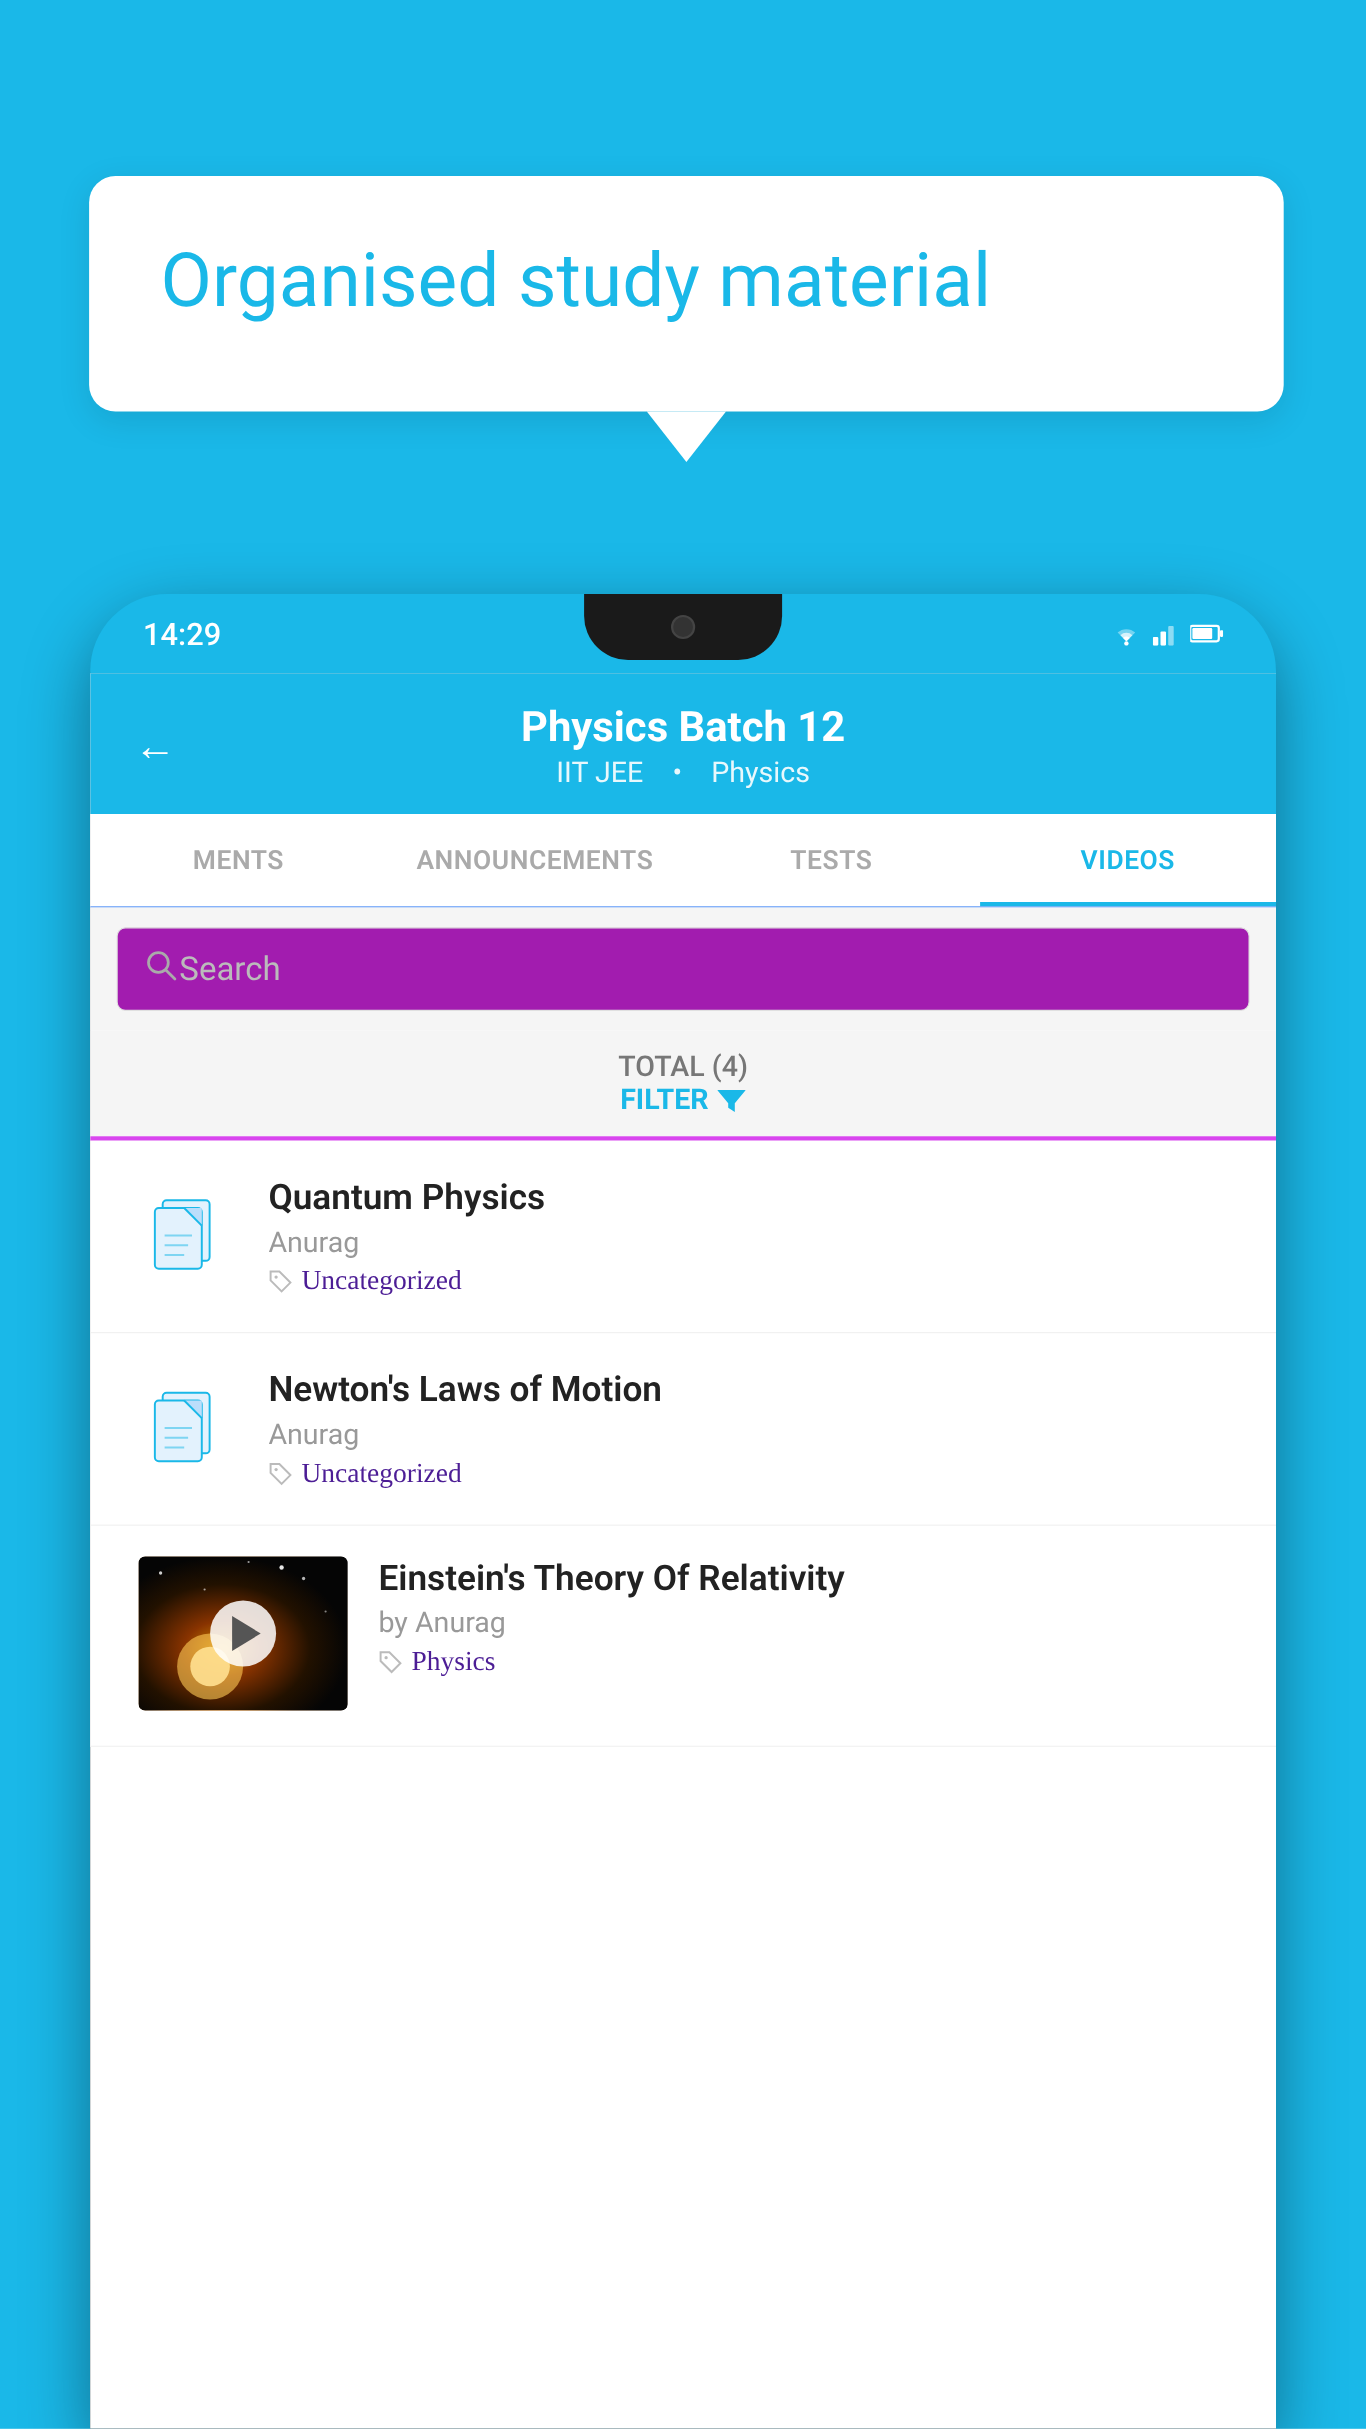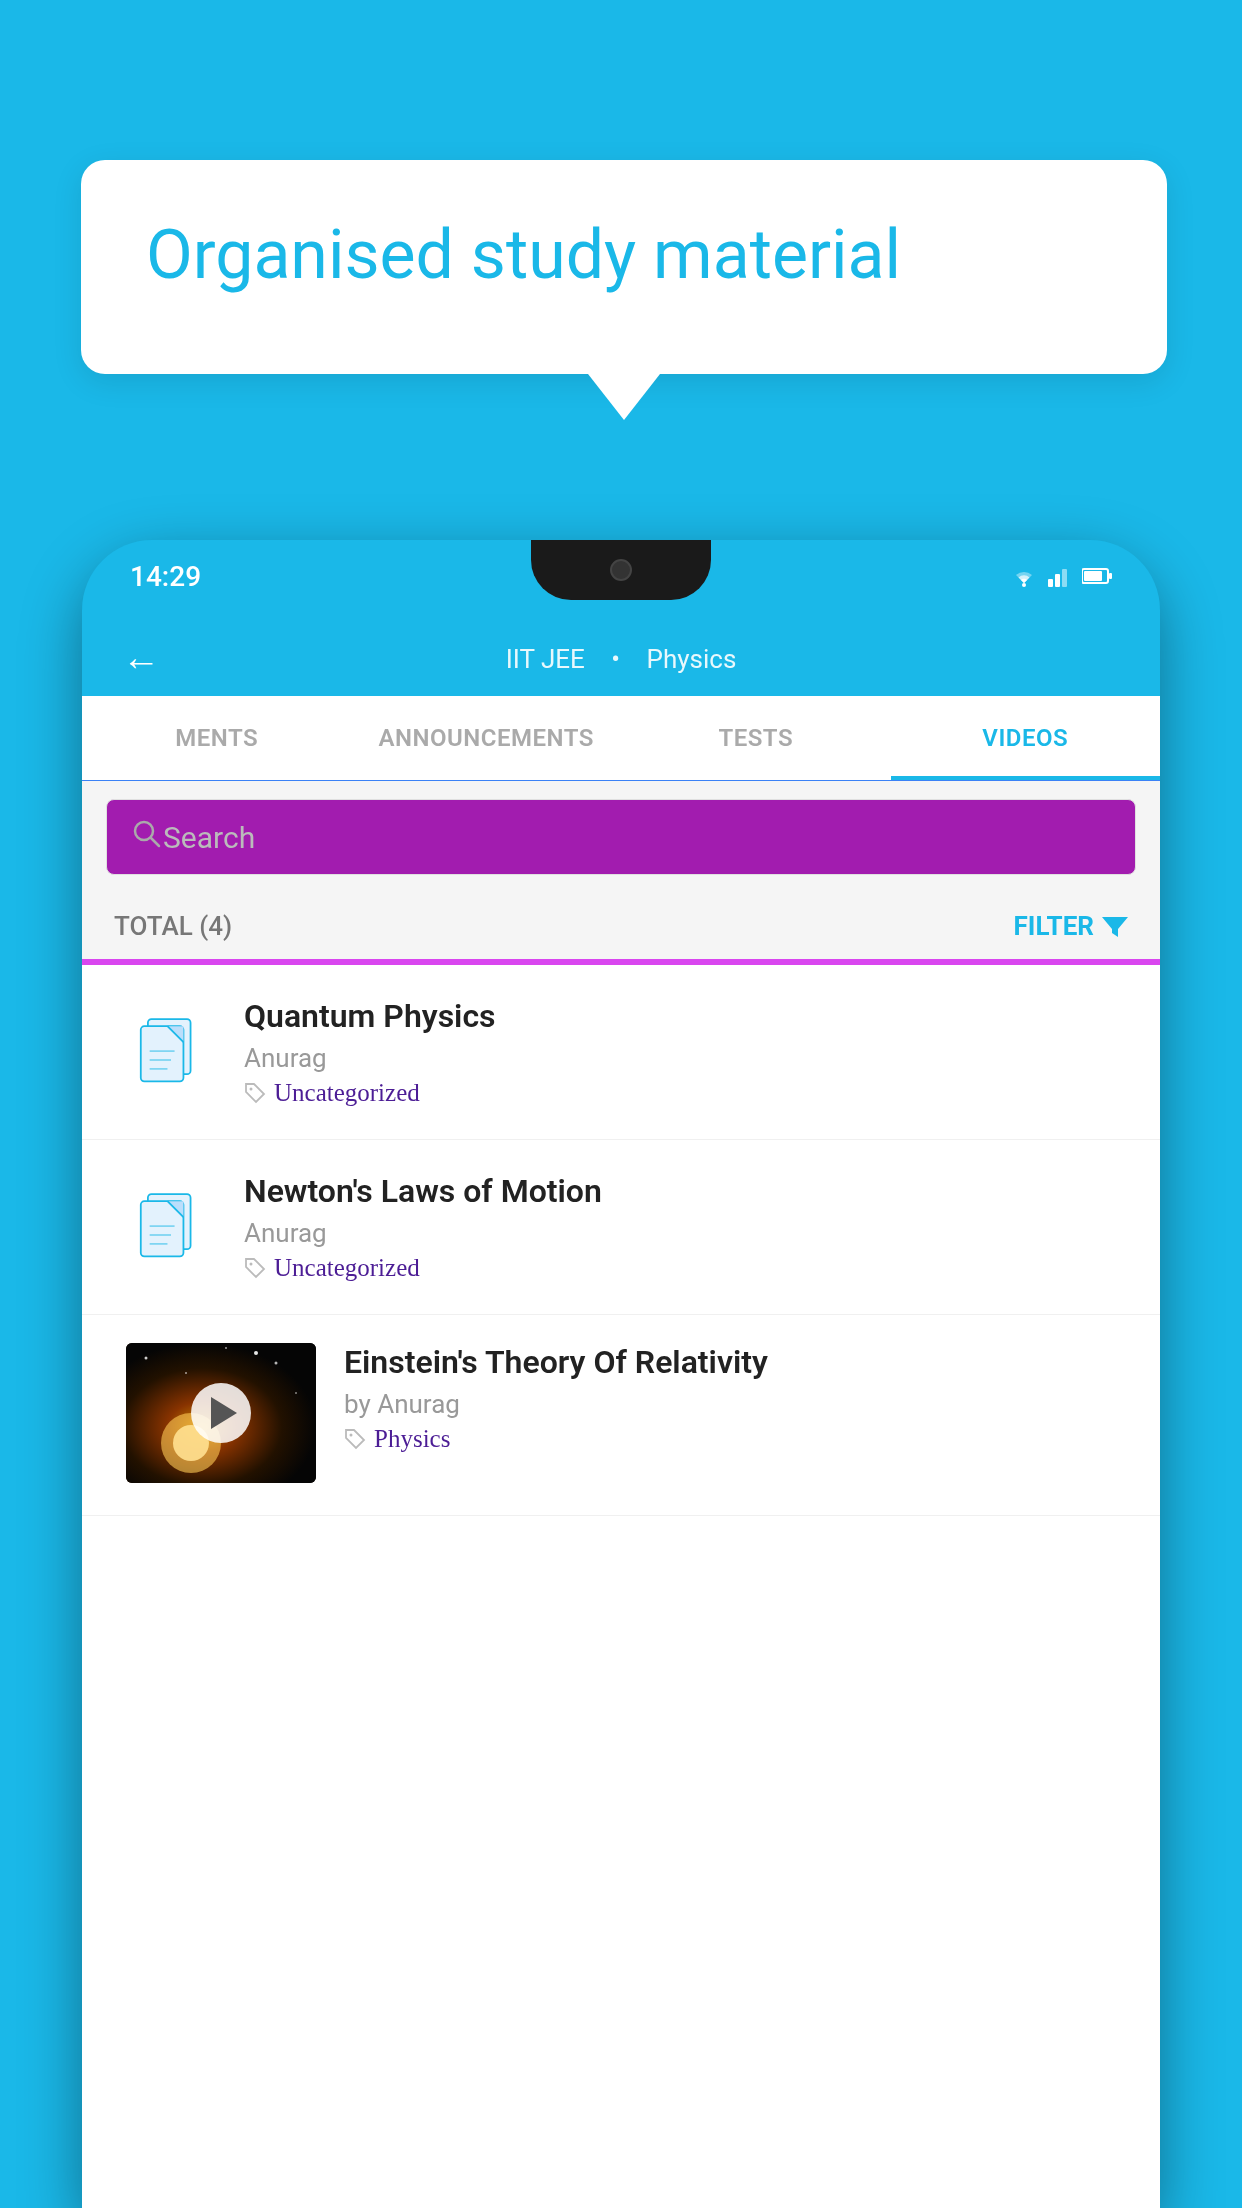--- a/index.html
+++ b/index.html
@@ -200,21 +200,22 @@
       color: #bbb;
     }
 
     
     .filter-bar {
       display: flex;
       align-items: center;
       justify-content: space-between;
       padding: 18px 32px;
       background: #f5f5f5;
-      border-bottom: 6px solid #d946ef;
+      border-bottom: 4px solid #d946ef;
+      flex-direction: column;
     }
     .total-label {
       font-size: 26px;
       color: #777;
       font-weight: 500;
     }
     .filter-btn {
       display: flex;
       align-items: center;
       gap: 8px;
@@ -337,20 +338,21 @@
         <rect x="27" y="6" width="3" height="6" rx="1" fill="white"></rect>
       </svg>
     </div>
   </div>
 
   <div class="app-content">
 
     <div class="app-header">
       <span class="back-arrow">←</span>
       <div class="header-title">
+        <div class="header-title-main">Physics Batch 12</div>
         <div class="header-title-sub">
           <span>IIT JEE</span>
           <span> • </span>
           <span>Physics</span>
         </div>
       </div>
     </div>
 
     <div class="tabs">
       <div class="tab">MENTS</div>

